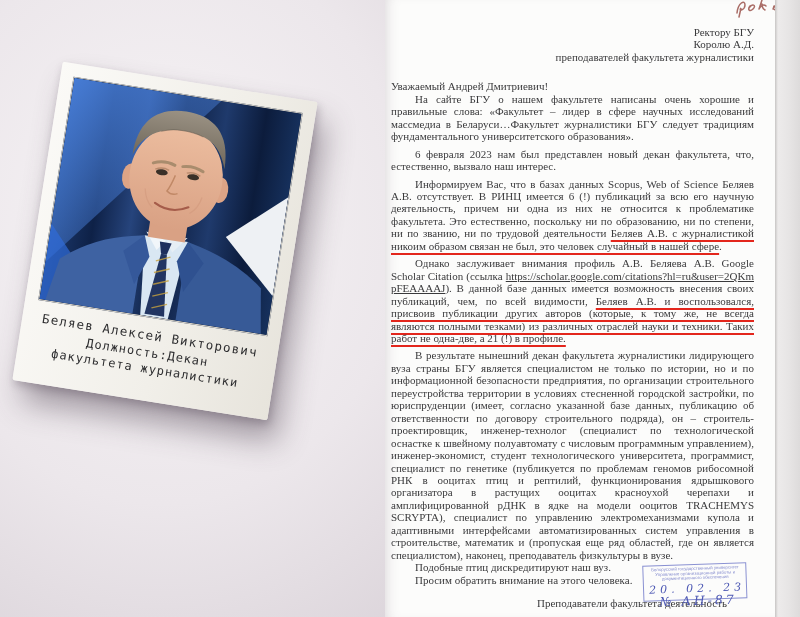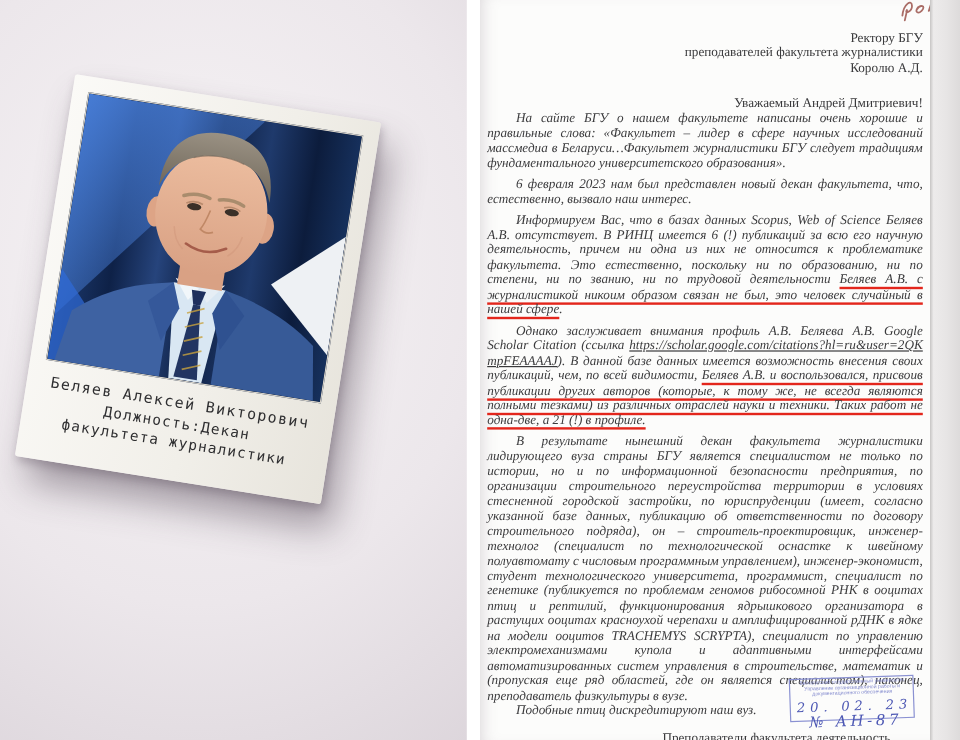--- a/index.html
+++ b/index.html
@@ -14,29 +14,29 @@
     box-shadow:12px 20px 30px rgba(72,58,74,.45), 2px 4px 8px rgba(72,58,74,.28);
     padding:13px 13px 0 13px;box-sizing:border-box;}
   .photo{width:232px;height:226px;border:1px solid #d6d2c9;box-sizing:border-box;overflow:hidden;background:#122446;}
   .photo svg{display:block;width:100%;height:100%;}
   .caption{margin-top:9px;text-align:center;color:#2f2f31;
     font-family:"DejaVu Sans Mono",monospace;}
   .caption .c1{font-size:12.5px;letter-spacing:1.2px;line-height:18px;}
   .caption .c2{font-size:12px;letter-spacing:1px;line-height:16px;}
   .caption .c3{font-size:12px;letter-spacing:1px;line-height:16px;}
   
-  .page{position:absolute;left:400px;top:0;width:390px;height:617px;background:#fcfcfb;
+  .page{position:absolute;left:385px;top:0;width:390px;height:617px;background:#fcfcfb;
     box-shadow:inset 10px 0 14px -10px rgba(110,95,110,.28);}
   .edge{position:absolute;left:775px;top:0;width:25px;height:617px;
     background:linear-gradient(90deg,#c7c5c4 0px,#edebeb 3px,#e7e5e5 55%,#dddbdb 100%);}
   .content{position:absolute;left:0;top:0;width:390px;box-sizing:border-box;
     padding:26px 21px 0 6px;font-size:11px;line-height:12.45px;color:#3a3a3c;}
   .addr{text-align:right;margin-bottom:17px;}
-  .salut{text-align:right;}
-  .para{margin:0;text-indent:24px;text-align:justify;font-style:italic;}
+  .salut{text-align:left;}
+  .para{margin:0;text-indent:24px;text-align:justify;}
   .para:nth-child(-n+4){margin-bottom:5px;}
   .u-red{text-decoration:underline;text-decoration-color:#e3261c;
     text-decoration-thickness:2px;text-underline-offset:2.5px;}
   .u-link{text-decoration:underline;text-underline-offset:1px;word-break:break-all;}
   .signature{text-align:right;padding-right:27px;margin-top:11px;}
   
   .scribble{position:absolute;left:348px;top:-3px;}
   
   .stamp{position:absolute;left:258px;top:562px;width:106px;height:50px;transform:rotate(-2deg);}
   .stamp-box{position:absolute;left:0;top:2px;width:102px;height:34px;border:1px solid #8a91d2;}
@@ -127,31 +127,32 @@
   </div>
 
   <div class="page">
     <svg class="scribble" width="78" height="26" viewBox="0 0 78 26">
       <path d="M4,16 C5,6 12,2 12,8 C12,13 5,15 8,11 L6,20 M16,11 c3,-5 8,-3 4,1 c-3,3 -6,1 -3,-3 M26,12 l3,-9 m-3,9 c2,-4 5,-5 7,-3 m-4,-2 c0,3 1,5 3,6 M40,12 c2,-5 7,-4 5,-1 c-2,3 -6,2 -4,-2 M49,12 l2,-8 c1,4 2,6 4,7 m-6,-4 c3,-1 5,-3 6,-5 M60,10 c2,-4 7,-3 5,1 c-1,3 -5,2 -4,-2 M68,14 l3,-10 c3,2 4,4 2,6 c-2,2 -4,1 -5,0 l-2,12" stroke="#9b544c" stroke-width="1.5" fill="none" opacity=".85" stroke-linecap="round"></path>
     </svg>
 
     <div class="content">
       <div class="addr">
         <div>Ректору БГУ</div>
+        <div>Королю А.Д.</div>
         <div>преподавателей факультета журналистики</div>
-        <div>Королю А.Д.</div>
       </div>
       <div class="salut">Уважаемый Андрей Дмитриевич!</div>
       <div id="paras">
           <p class="para"><span>На сайте БГУ о нашем факультете написаны очень хорошие и правильные слова: «Факультет – лидер в сфере научных исследований массмедиа в Беларуси…Факультет журналистики БГУ следует традициям фундаментального университетского образования».</span></p>
           <p class="para"><span>6 февраля 2023 нам был представлен новый декан факультета, что, естественно, вызвало наш интерес.</span></p>
           <p class="para"><span>Информируем Вас, что в базах данных Scopus, Web of Science Беляев А.В. отсутствует. В РИНЦ имеется 6 (!) публикаций за всю его научную деятельность, причем ни одна из них не относится к проблематике факультета. Это естественно, поскольку ни по образованию, ни по степени, ни по званию, ни по трудовой деятельности </span><span class="u-red">Беляев А.В. с журналистикой никоим образом связан не был, это человек случайный в нашей сфере</span><span>.</span></p>
           <p class="para"><span>Однако заслуживает внимания профиль А.В. Беляева А.В. Google Scholar Citation (ссылка </span><span class="u-link">https://scholar.google.com/citations?hl=ru&amp;user=2QKmpFEAAAAJ</span><span>). В данной базе данных имеется возможность внесения своих публикаций, чем, по всей видимости, </span><span class="u-red">Беляев А.В. и воспользовался, присвоив публикации других авторов (которые, к тому же, не всегда являются полными тезками) из различных отраслей науки и техники. Таких работ не одна-две, а 21 (!) в профиле.</span></p>
           <p class="para"><span>В результате нынешний декан факультета журналистики лидирующего вуза страны БГУ является специалистом не только по истории, но и по информационной безопасности предприятия, по организации строительного переустройства территории в условиях стесненной городской застройки, по юриспруденции (имеет, согласно указанной базе данных, публикацию об ответственности по договору строительного подряда), он – строитель-проектировщик, инженер-технолог (специалист по технологической оснастке к швейному полуавтомату с числовым программным управлением), инженер-экономист, студент технологического университета, программист, специалист по генетике (публикуется по проблемам геномов рибосомной РНК в ооцитах птиц и рептилий, функционирования ядрышкового организатора в растущих ооцитах красноухой черепахи и амплифицированной рДНК в ядке на модели ооцитов TRACHEMYS SCRYPTA), специалист по управлению электромеханизмами купола и адаптивными интерфейсами автоматизированных систем управления в строительстве, математик и (пропуская еще ряд областей, где он является специалистом), наконец, преподаватель физкультуры в вузе.</span></p>
           <p class="para"><span>Подобные птиц дискредитируют наш вуз.</span></p>
+          <p class="para"><span>Просим обратить внимание на этого человека.</span></p>
         </div>
       <div class="signature">Преподаватели факультета деятельность</div>
     </div>
 
     <div class="stamp">
       <div class="stamp-box"></div>
       <div class="stamp-print">
         <div>Белорусский государственный университет</div>
         <div>Управление организационной работы и</div>
         <div>документационного обеспечения</div>

